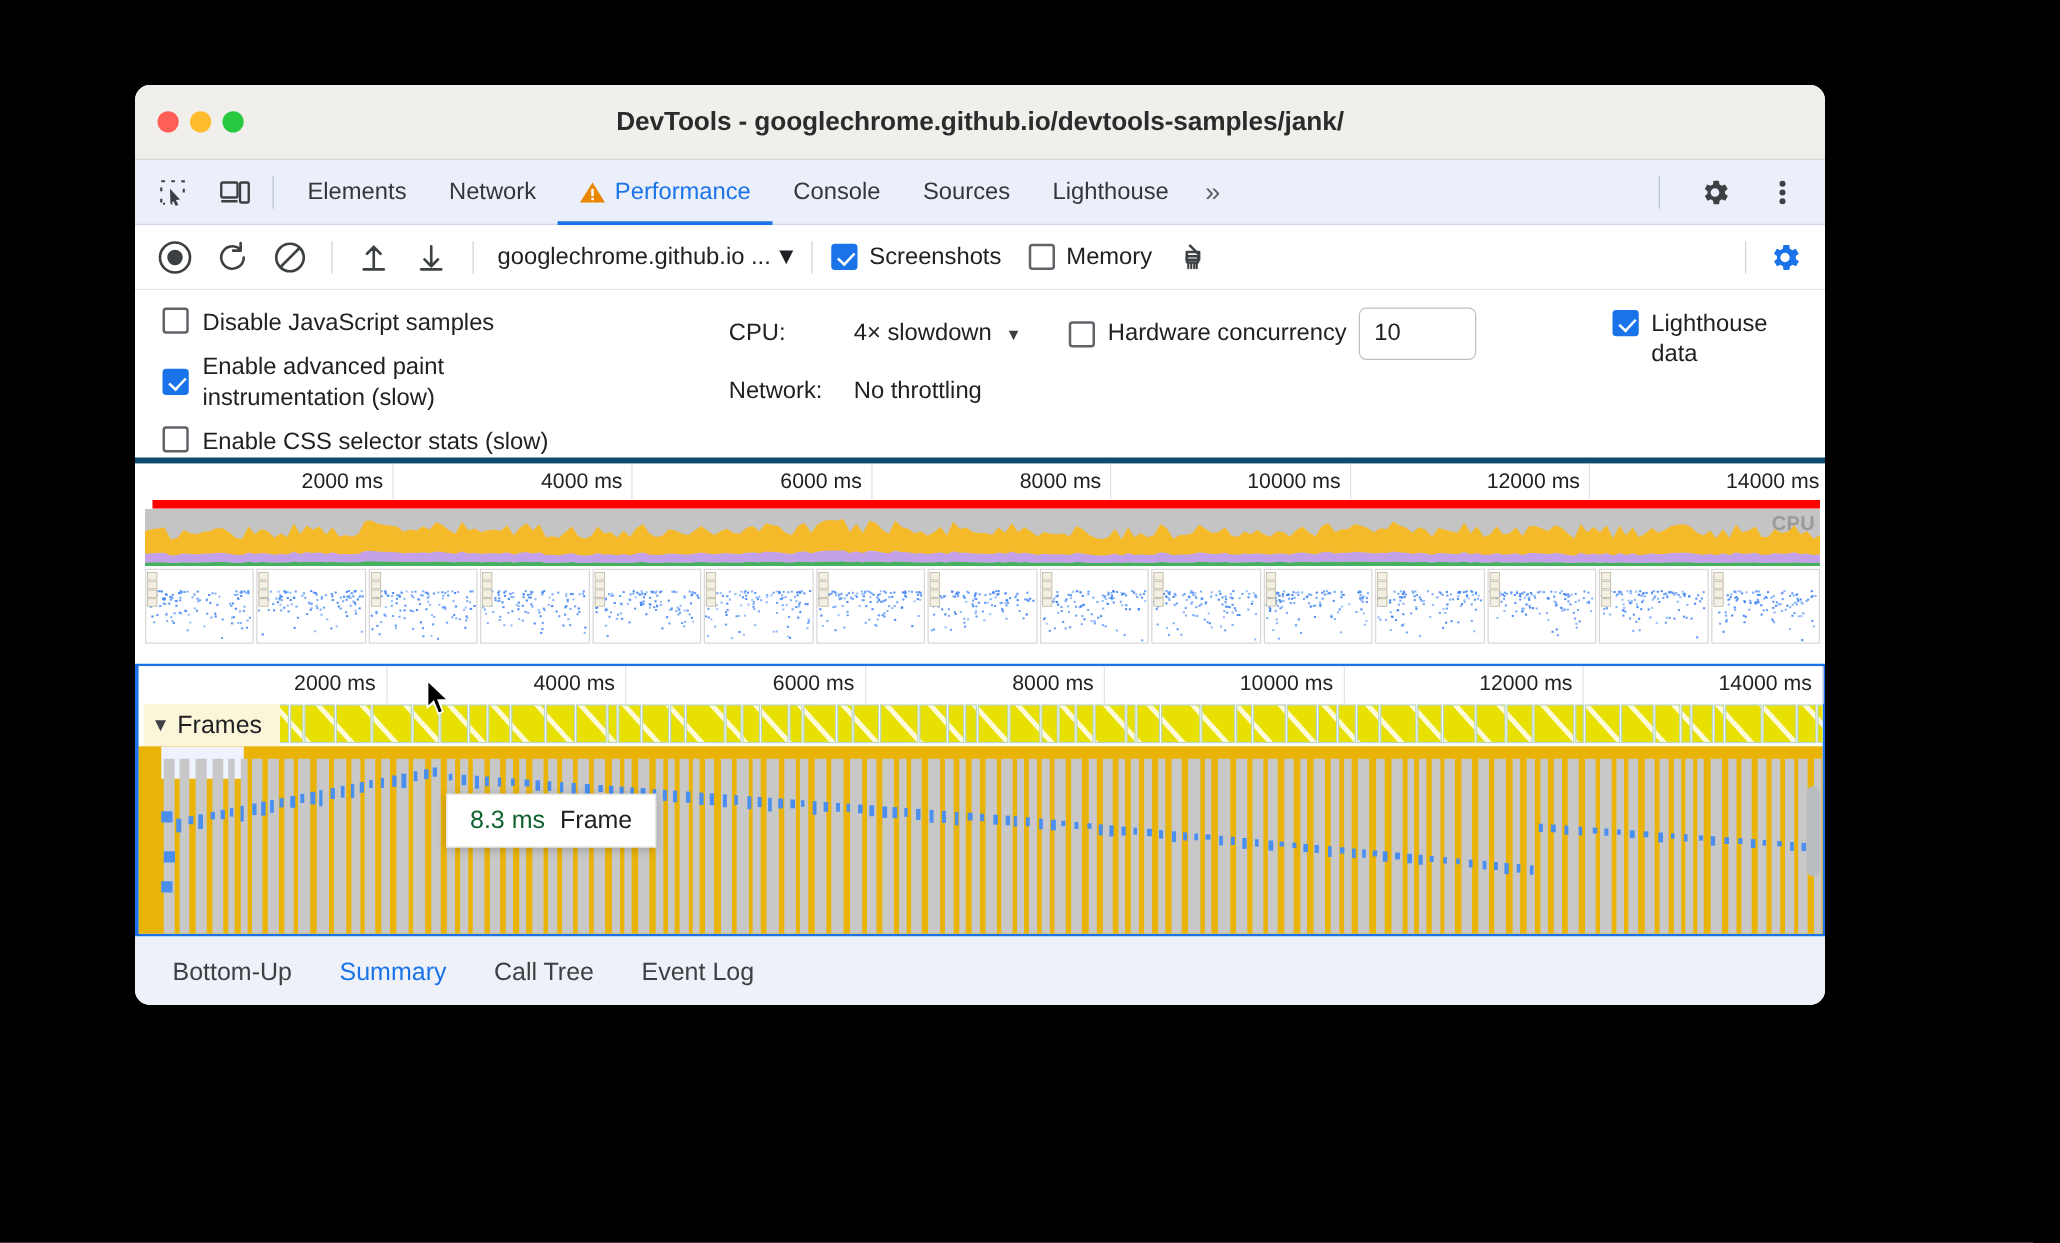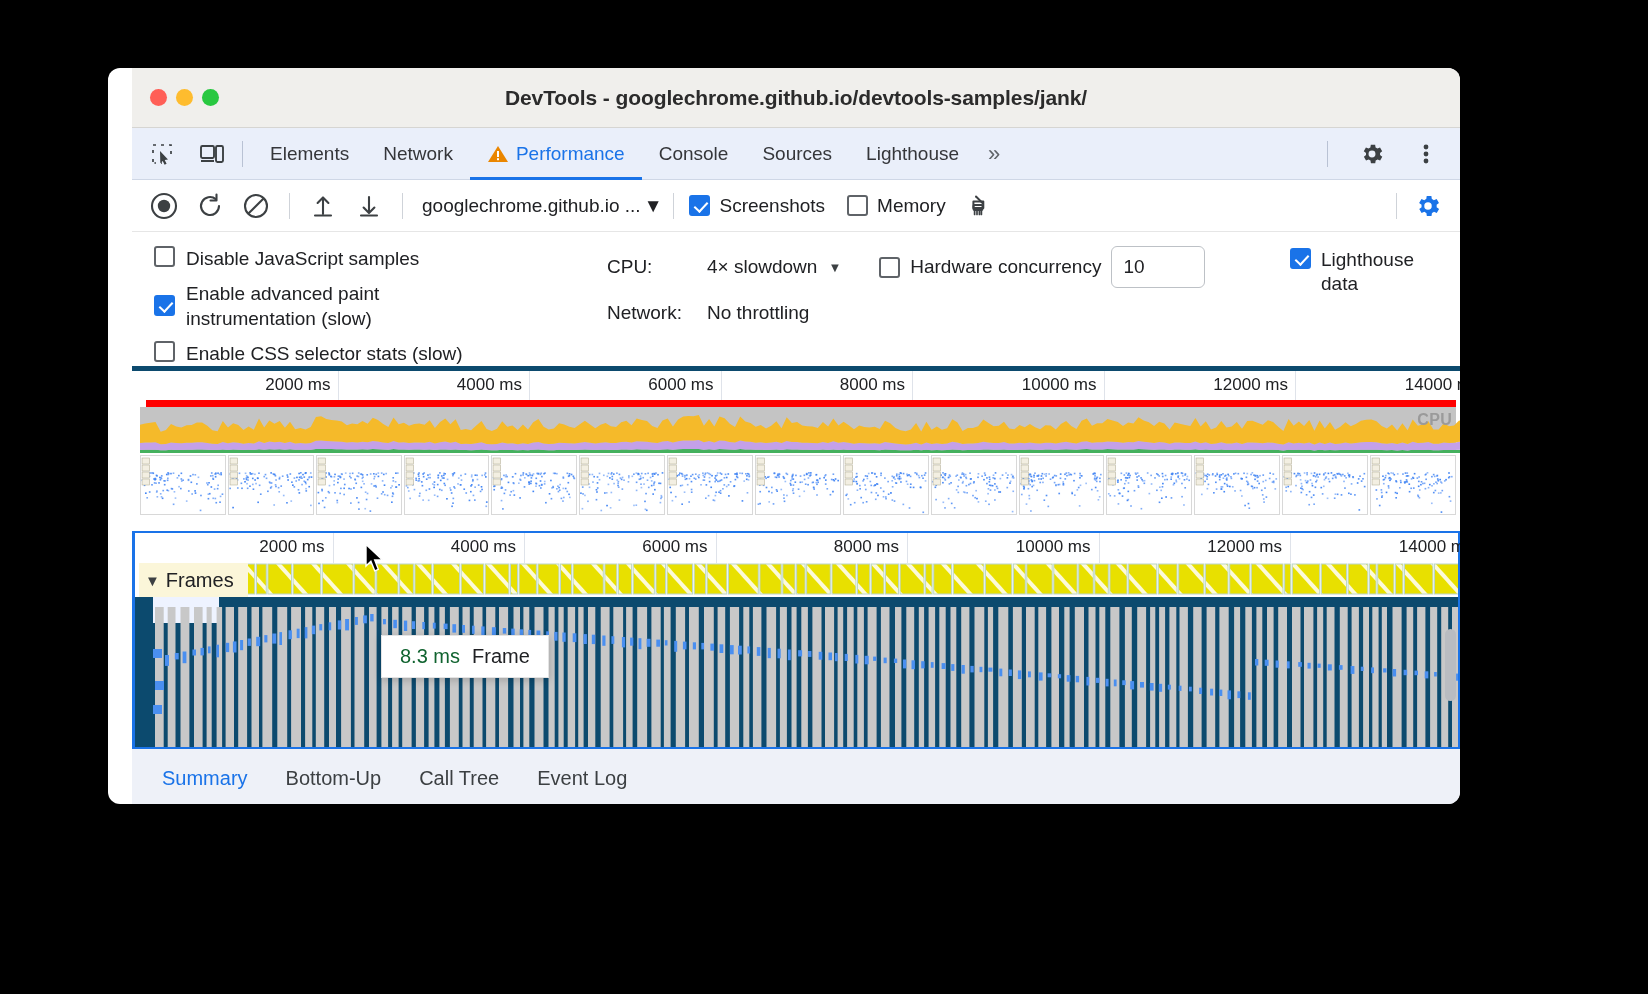--- a/index.html
+++ b/index.html
@@ -6,21 +6,20 @@
   html, body {
     width: 1648px; height: 994px;
     background: #000; overflow: hidden;
     font-family: "Liberation Sans", sans-serif;
   }
   #window {
     position: absolute; left: 108px; top: 68px;
     width: 1352px; height: 736px;
     background: #fff; border-radius: 12px; overflow: hidden;
     box-shadow: 0 6px 28px rgba(0,0,0,.45);
-    padding-left: 24px;
   }
 
   
   #titlebar {
     height: 60px; background: #f0efec;
     display: flex; align-items: center;
     border-bottom: 1px solid #d6d5d2;
     position: relative;
   }
   .lights { display: flex; gap: 9px; padding-left: 18px; }
@@ -148,21 +147,21 @@
   #main-ruler .tlabel { position: absolute; top: 4px; font-size: 17px; color: #202124; transform: translateX(-100%); padding-right: 8px; white-space: nowrap; }
   #frames-track { height: 34px; position: relative; overflow: hidden; background: #fff; }
   #frames-bg { position: absolute; inset: 0; }
   #frames-btn {
     position: absolute; left: 4px; top: 0; height: 34px;
     display: flex; align-items: center; gap: 6px;
     background: #fbf6d9; padding: 0 14px 0 6px; z-index: 3;
   }
   #frames-btn .tri { font-size: 15px; color: #3c4043; }
   #frames-btn .txt { font-size: 20px; color: #202124; }
-  #flame { position: relative; height: 150px; overflow: hidden; background: #0c4a6e; }
+  #flame { position: relative; height: 150px; overflow: hidden; background: #eab308; }
   #tooltip {
     position: absolute; left: 246px; top: 38px; z-index: 20;
     background: #fff; border: 1px solid #e4e4e4;
     box-shadow: 0 2px 8px rgba(0,0,0,.2);
     padding: 9px 18px; display: flex; gap: 12px; align-items: baseline;
     white-space: nowrap;
   }
   #tooltip .ms { font-size: 20px; color: #10632f; }
   #tooltip .nm { font-size: 20px; color: #202124; }
   #cursor { position: absolute; left: 229px; top: 10px; z-index: 30; }
@@ -2498,25 +2497,25 @@
       <div id="scrollbar"></div>
     </div>
     <div id="cursor">
       <svg width="24" height="32" viewBox="0 0 24 32">
         <path d="M2 1.5l16.5 15.5H10.7l3.6 9.3-3.6 1.5-3.8-9.5L2 23z" fill="#000" stroke="#fff" stroke-width="1.4"></path>
       </svg>
     </div>
   </div>
 
   <div id="bottom">
+    <div class="btab">
+      <span>Bottom-Up</span>
+    </div>
     <div class="btab active">
       <span>Summary</span>
-    </div>
-    <div class="btab">
-      <span>Bottom-Up</span>
     </div>
     <div class="btab">
       <span>Call Tree</span>
     </div>
     <div class="btab">
       <span>Event Log</span>
     </div>
   </div>
 
 </div>

